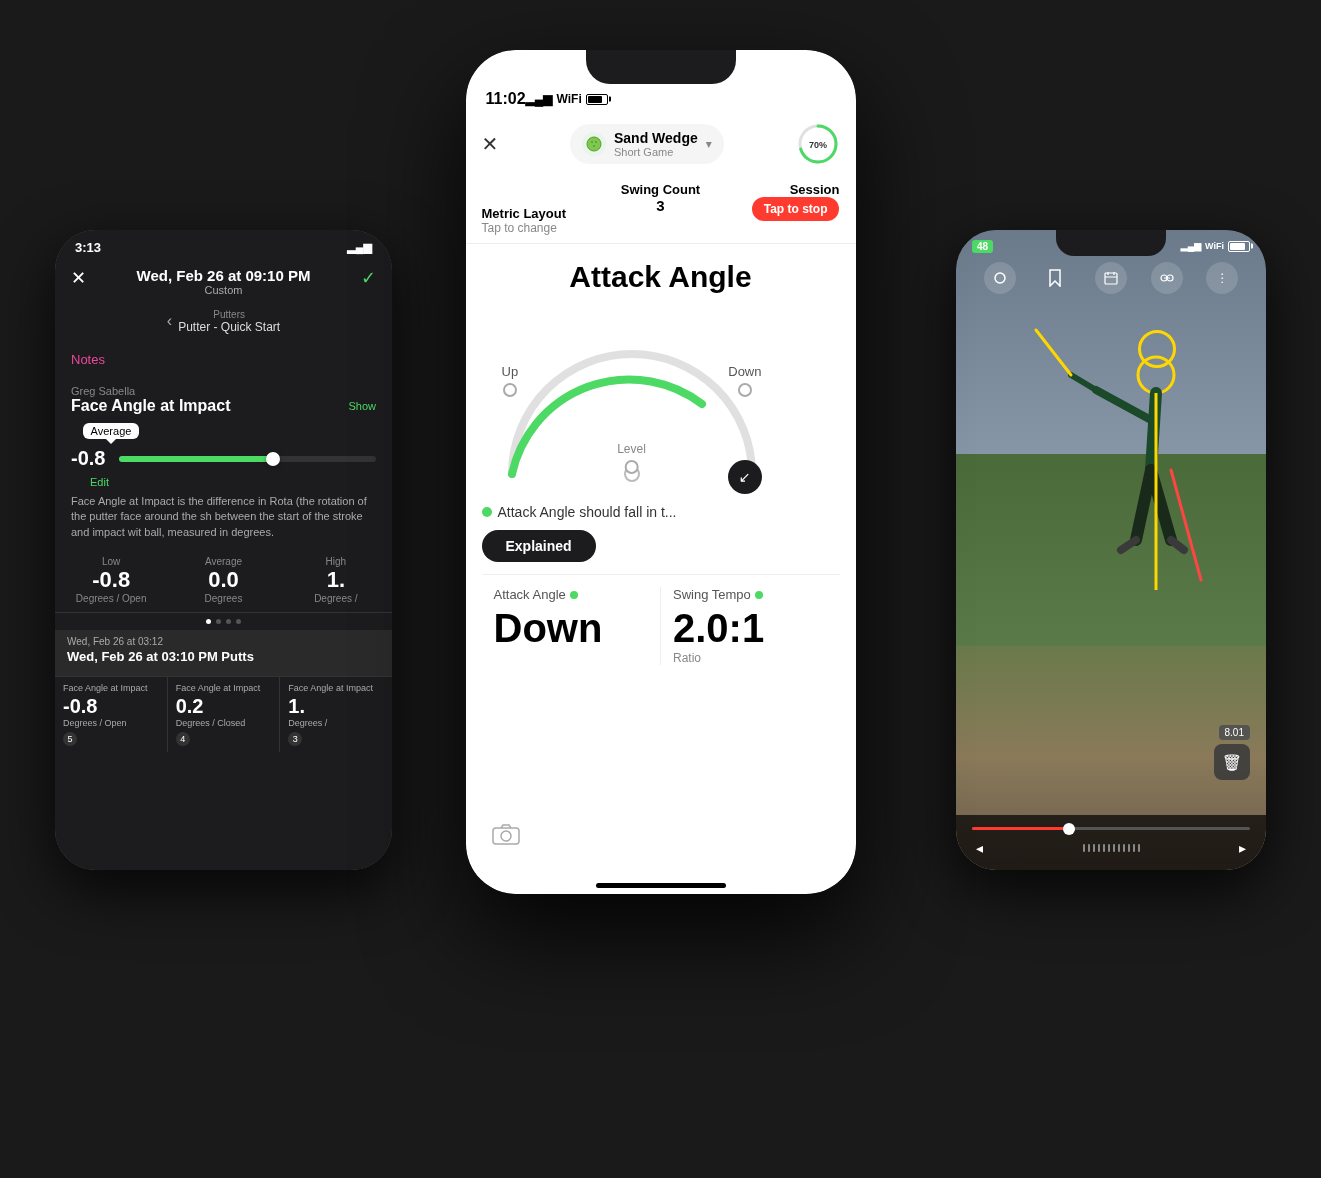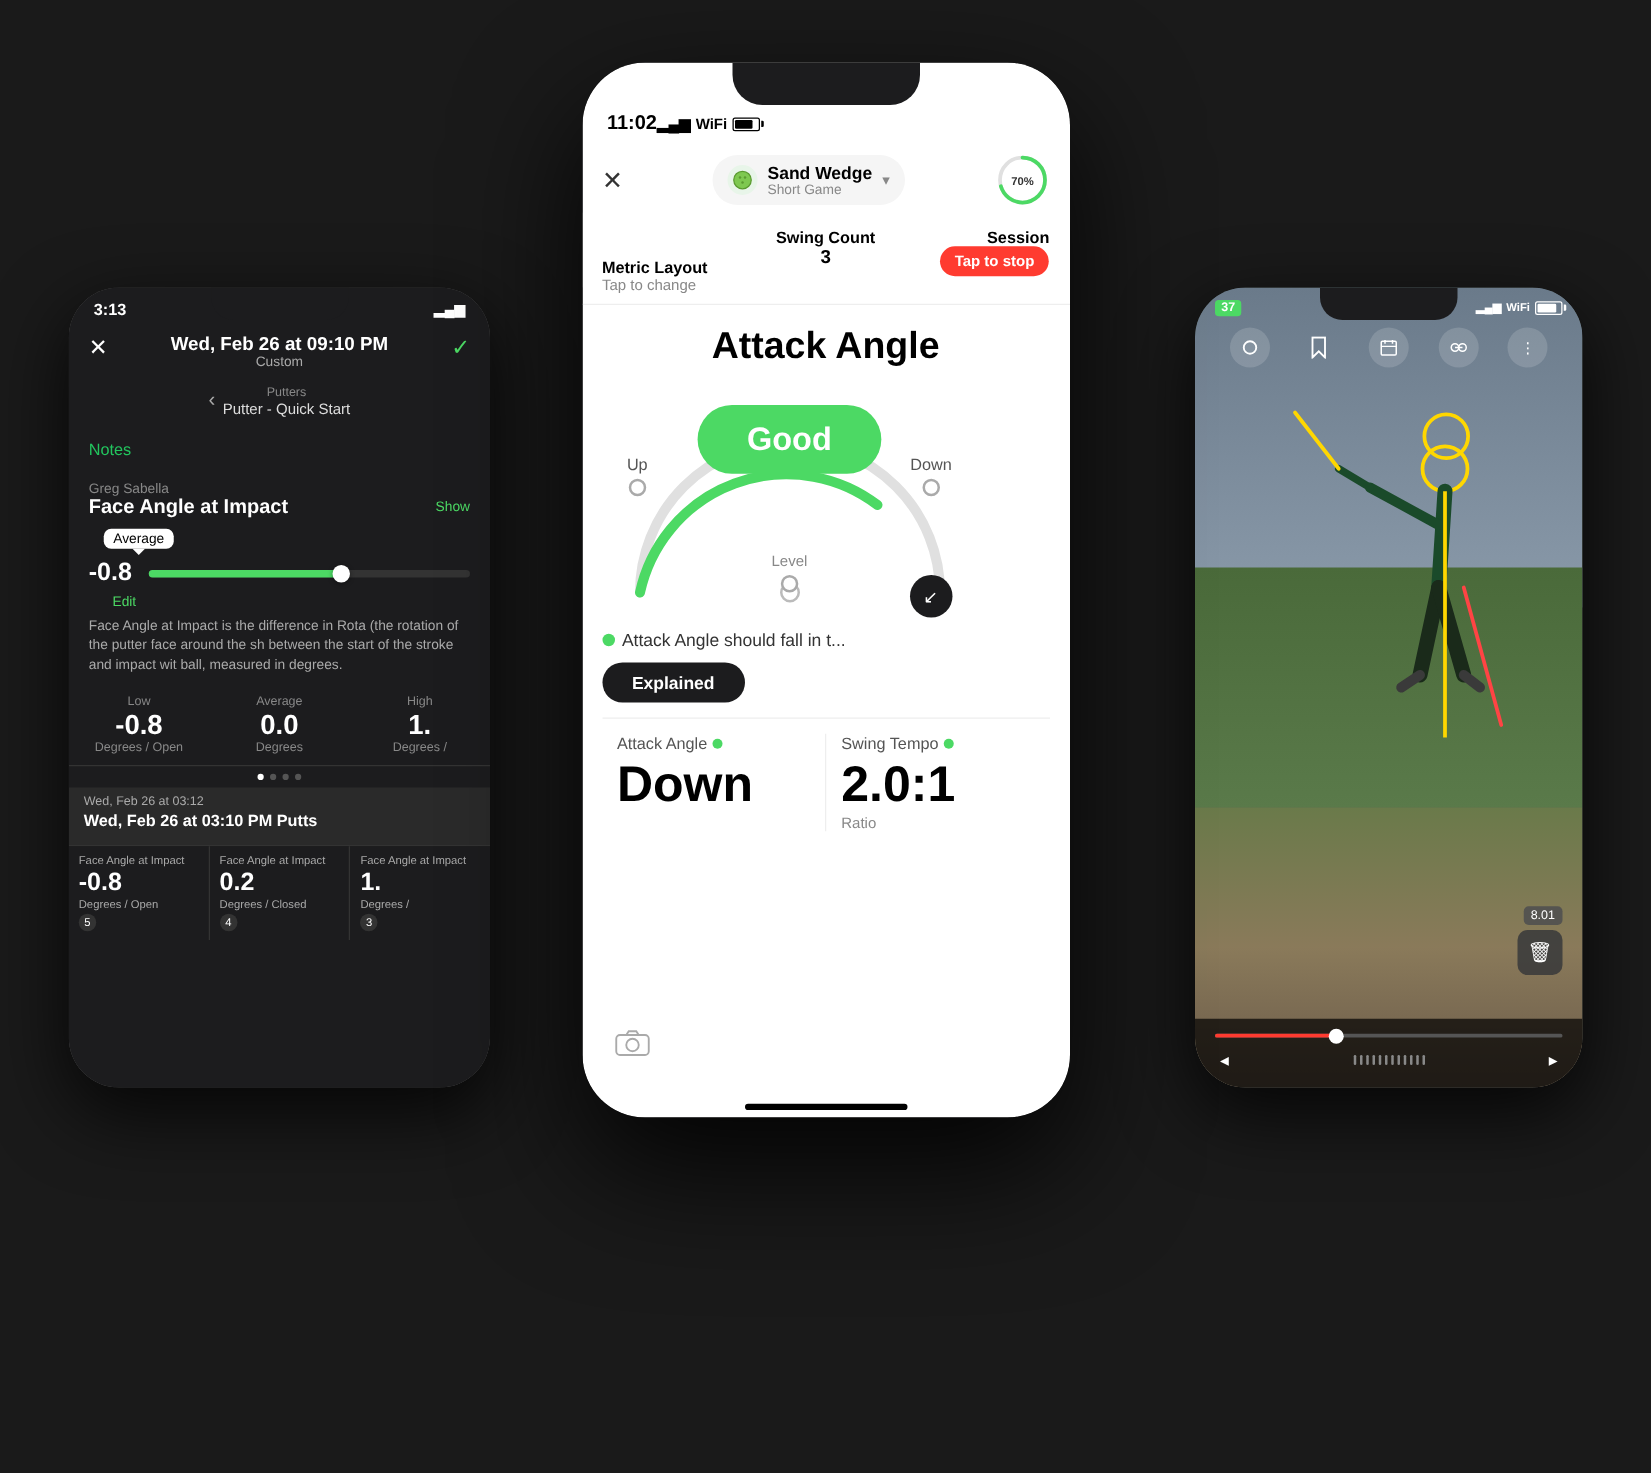--- a/index.html
+++ b/index.html
@@ -206,21 +206,21 @@
     .left-tab.active {
       color: white;
       font-weight: 600;
       border-bottom: 2px solid #4cd964;
       margin-bottom: -1px;
     }
 
     .left-notes {
       padding: 10px 16px;
       font-size: 13px;
-      color: #22c55e;
+      color: #ec4899;
     }
 
     .left-metric-section {
       padding: 8px 16px;
     }
 
     .left-metric-author {
       font-size: 11px;
       color: #888;
     }
@@ -1071,23 +1071,20 @@
 
           <div style="position:absolute;top:50px;left:20px;display:flex;flex-direction:column;align-items:center;gap:4px;">
             <span style="font-size:13px;color:#555;">Up</span>
             <div class="gauge-dot"></div>
           </div>
           <div style="position:absolute;top:50px;right:20px;display:flex;flex-direction:column;align-items:center;gap:4px;">
             <span style="font-size:13px;color:#555;">Down</span>
             <div class="gauge-dot"></div>
           </div>
 
-          <div class="good-pill">
-            <span>Good</span>
-          </div>
 
           <svg class="gauge-svg" viewBox="0 0 300 170" style="position:absolute;bottom:0;left:0;">
 
             <path d="M 30 150 A 120 120 0 0 1 270 150" fill="none" stroke="#e0e0e0" stroke-width="8" stroke-linecap="round"></path>
 
             <path d="M 30 150 A 120 120 0 0 1 220 80" fill="none" stroke="#4cd964" stroke-width="8" stroke-linecap="round"></path>
 
             <circle cx="150" cy="150" r="7" fill="none" stroke="#bbb" stroke-width="2"></circle>
           </svg>
 
@@ -1149,21 +1146,21 @@
 
         <div style="position:absolute;top:0;left:0;right:0;height:40%;background:linear-gradient(180deg,#6a7a8a 0%,#8a9aaa 100%);"></div>
 
         <div style="position:absolute;bottom:0;left:0;right:0;height:35%;background:linear-gradient(180deg,#6a7a4a 0%,#8a7a5a 50%,#6a5a4a 100%);"></div>
 
         <div style="position:absolute;top:35%;left:0;right:0;height:30%;background:linear-gradient(180deg,#4a6a3a 0%,#5a7a4a 100%);"></div>
       </div>
 
       <div class="right-status-bar">
         <span style="font-size:11px;">
-          <span style="background:#4cd964;color:white;padding:1px 5px;border-radius:3px;font-size:10px;">37</span>
+          <span style="background:#4cd964;color:white;padding:1px 5px;border-radius:3px;font-size:10px;">48</span>
         </span>
         <div class="status-icons">
           <span style="font-size:9px;color:white;">▂▄▆</span>
           <span style="font-size:9px;color:white;">WiFi</span>
           <div class="battery-icon" style="color:white;">
             <div class="battery-fill" style="width:85%;"></div>
           </div>
         </div>
       </div>
 

